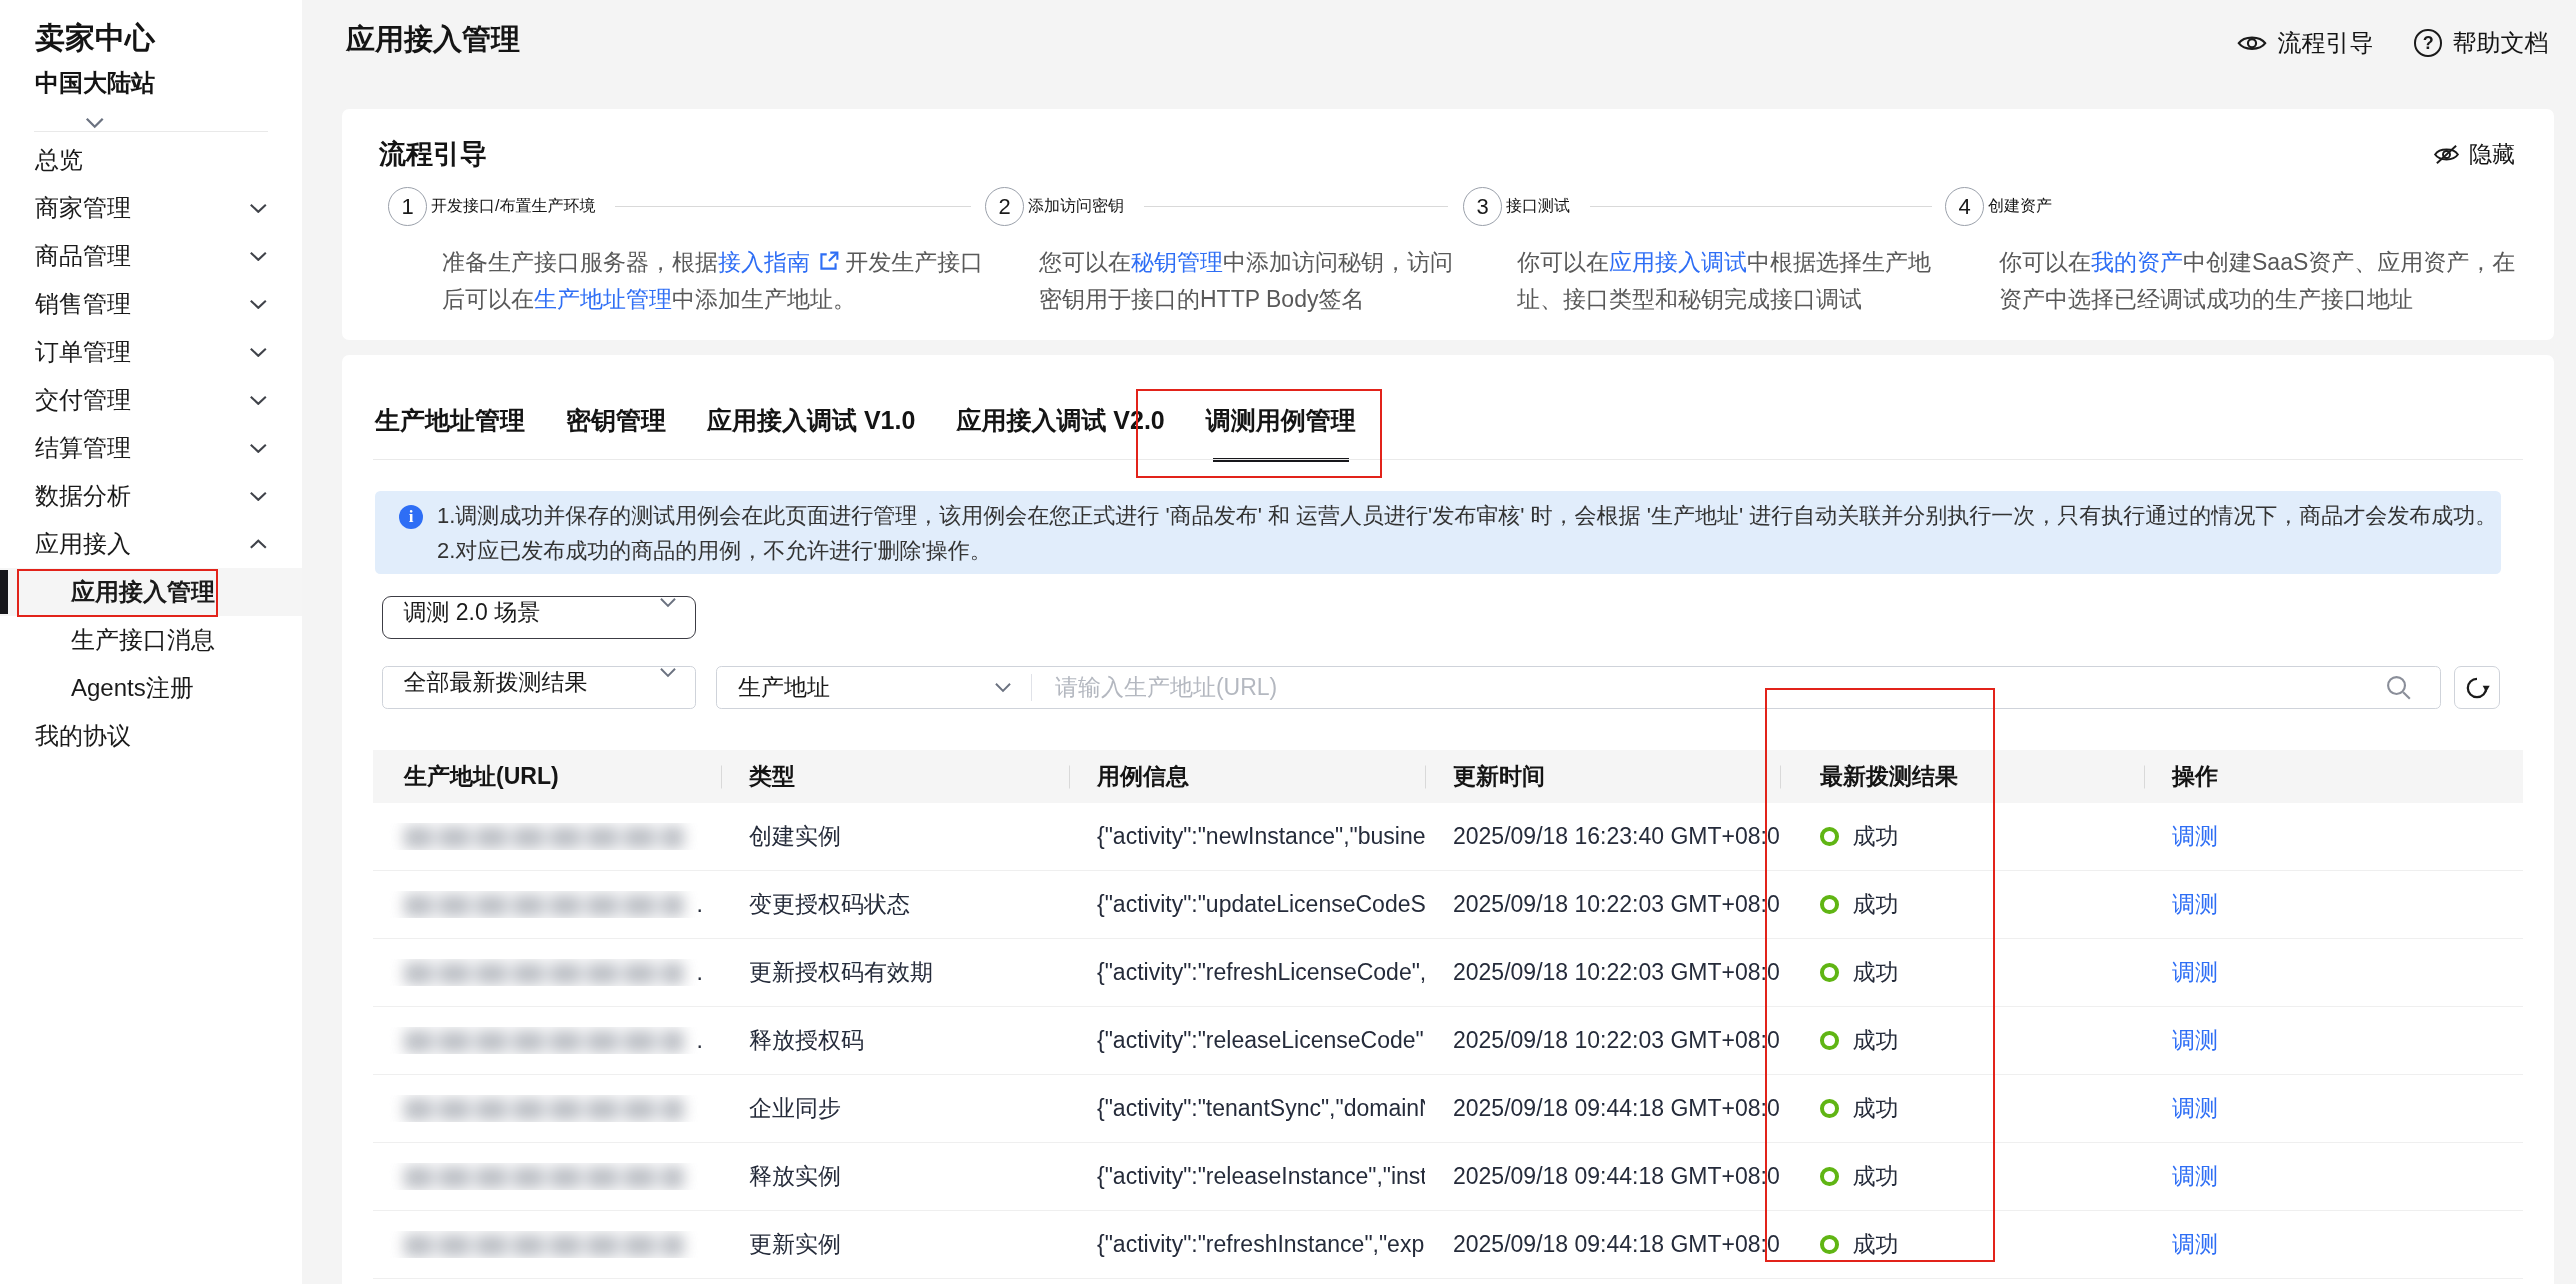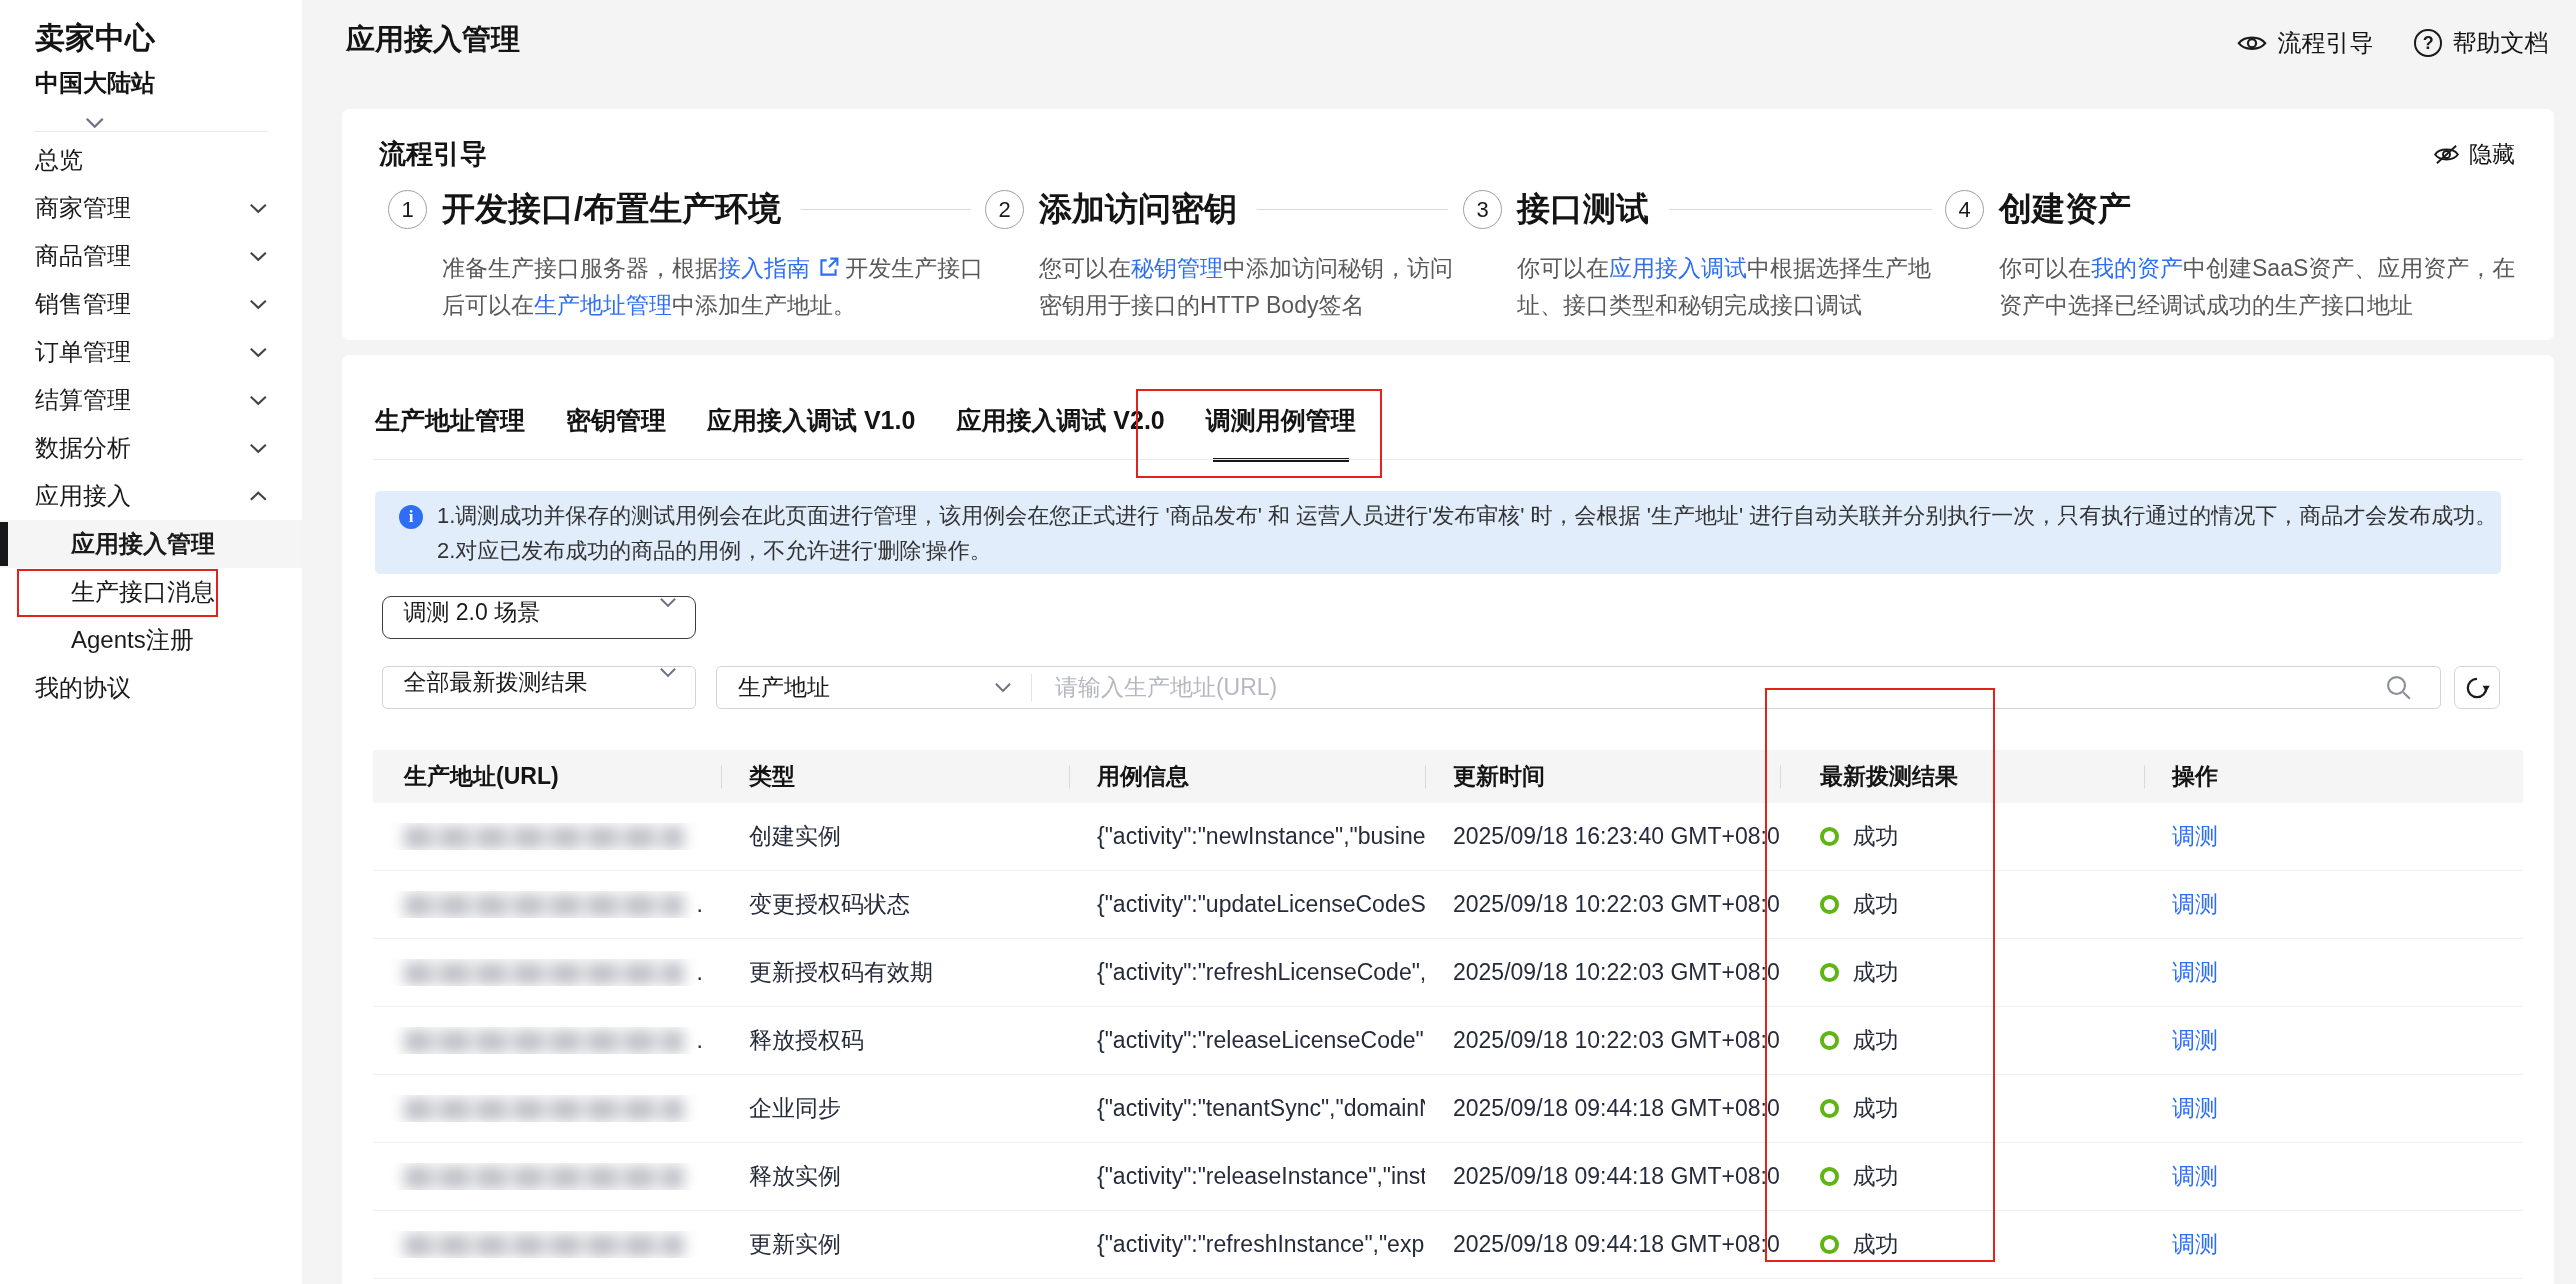--- a/index.html
+++ b/index.html
@@ -44,21 +44,21 @@
   .flow-title{position:absolute;left:37px;top:27px;font-size:27px;font-weight:bold;color:#141414;}
   .hide-btn{position:absolute;right:39px;top:30px;display:flex;align-items:center;gap:9px;font-size:23px;color:#141414;cursor:pointer;}
   .steps{position:absolute;left:0;top:0;width:100%;height:100%;}
   .step{position:absolute;top:78px;}
   .step:nth-child(1){left:46px;width:597px;}
   .step:nth-child(2){left:643px;width:477px;}
   .step:nth-child(3){left:1121px;width:483px;}
   .step:nth-child(4){left:1603px;width:573px;}
   .step-head{display:flex;align-items:center;}
   .step-num{width:39px;height:39px;border:1.8px solid #9aa0aa;border-radius:50%;display:flex;align-items:center;justify-content:center;font-size:22px;color:#1a1a1a;flex:none;background:#fff;}
-  .step-title{font-size:33px;font-weight:bold;color:#141414;white-space:nowrap;margin-left:15px;}
+  .step-title{font-size:16px;font-weight:normal;color:#141414;white-space:nowrap;margin-left:4px;}
   .step-line{flex:1;height:1.8px;background:#d9d9d9;margin:0 14px 0 19.5px;}
   .step:nth-child(4) .step-line{display:none;}
   .step-desc{margin:18px 0 0 54px;font-size:23px;line-height:37px;color:#595959;}
   .flink{color:var(--accent);cursor:pointer;}
   .ext-icon{display:inline-block;vertical-align:-2.7px;margin:0 5.3px 0 7px;}
 
   
   .content-card{position:absolute;left:342px;top:355px;width:2212px;height:929px;background:#fff;border-radius:7px 7px 0 0;}
   .tabs{position:absolute;left:33px;top:49px;display:flex;gap:41px;}
   .tab{font-size:25px;font-weight:bold;color:#141414;padding-bottom:25px;position:relative;cursor:pointer;white-space:nowrap;}
@@ -155,20 +155,28 @@
 
   <div class="side-item">
     <span class="lbl">订单管理</span>
     <span class="chev">
       <svg width="18.6" height="10.6" viewBox="0 0 21 12">
             <path d="M2 2 L10.5 10 L19 2" fill="none" stroke="currentColor" stroke-width="2.4"></path>
           </svg>
     </span>
   </div>
 
+  <div class="side-item">
+    <span class="lbl">交付管理</span>
+    <span class="chev">
+      <svg width="18.6" height="10.6" viewBox="0 0 21 12">
+            <path d="M2 2 L10.5 10 L19 2" fill="none" stroke="currentColor" stroke-width="2.4"></path>
+          </svg>
+    </span>
+  </div>
 
   <div class="side-item">
     <span class="lbl">结算管理</span>
     <span class="chev">
       <svg width="18.6" height="10.6" viewBox="0 0 21 12">
             <path d="M2 2 L10.5 10 L19 2" fill="none" stroke="currentColor" stroke-width="2.4"></path>
           </svg>
     </span>
   </div>
 

